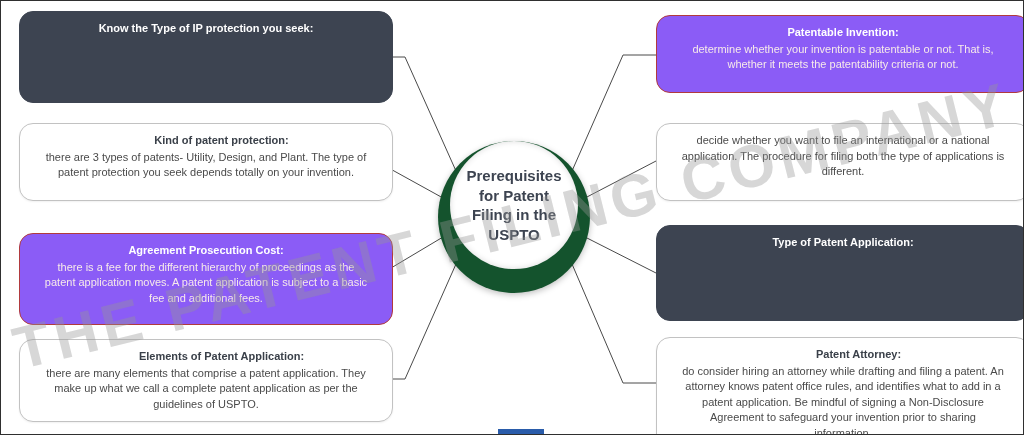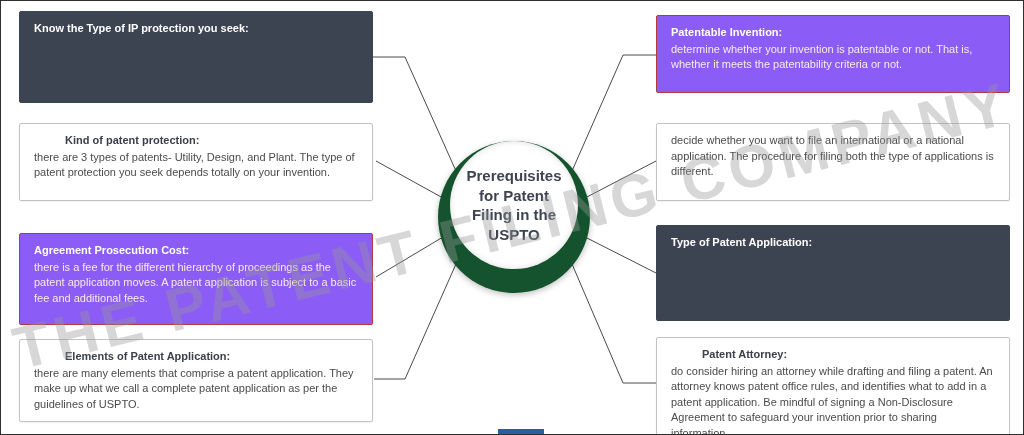--- a/index.html
+++ b/index.html
@@ -3,22 +3,22 @@
 <meta charset="utf-8">
 <style>
   html,body{margin:0;padding:0;background:#ffffff;}
   body{font-family:"Liberation Sans","DejaVu Sans",sans-serif;}
   .canvas{
     position:relative;width:1022px;height:433px;background:#ffffff;
     border:1px solid #2f2f2f;overflow:hidden;
   }
   .connectors{position:absolute;left:0;top:0;width:100%;height:100%;z-index:1;}
   .node{
-    position:absolute;width:324px;padding:9px 14px;border-radius:2px;
-    font-size:11px;line-height:1.42;z-index:2;box-sizing:content-box;
+    position:absolute;width:324px;padding:9px 24px;border-radius:14px;
+    font-size:11px;line-height:1.42;z-index:2;box-sizing:content-box;text-align:center;
   }
   .node h3{margin:0 0 1px 0;font-size:11px;line-height:1.42;font-weight:bold;}
   .node p{margin:0;}
   .node.light{background:#ffffff;border:1px solid #c2c2c2;color:#4a4a4a;box-shadow:0 1px 2px rgba(0,0,0,0.06);}
   .node.light h3{color:#3a4049;margin-left:31px;}
   .node.dark{background:#3d4451;color:#f2f2f2;border:1px solid #3d4451;}
   .node.dark h3{color:#ffffff;}
   .node.red{background:#8b5cf6;color:#f7eaea;border:1px solid #b13a3e;}
   .node.red h3{color:#ffffff;}
   .center-circle{

